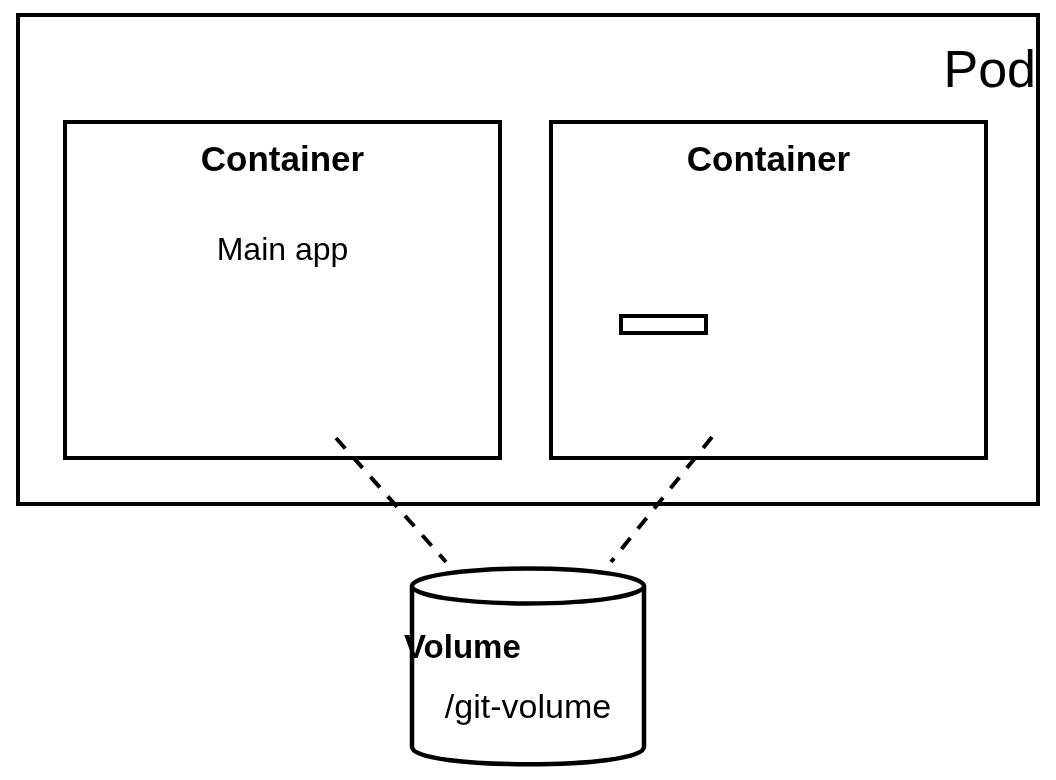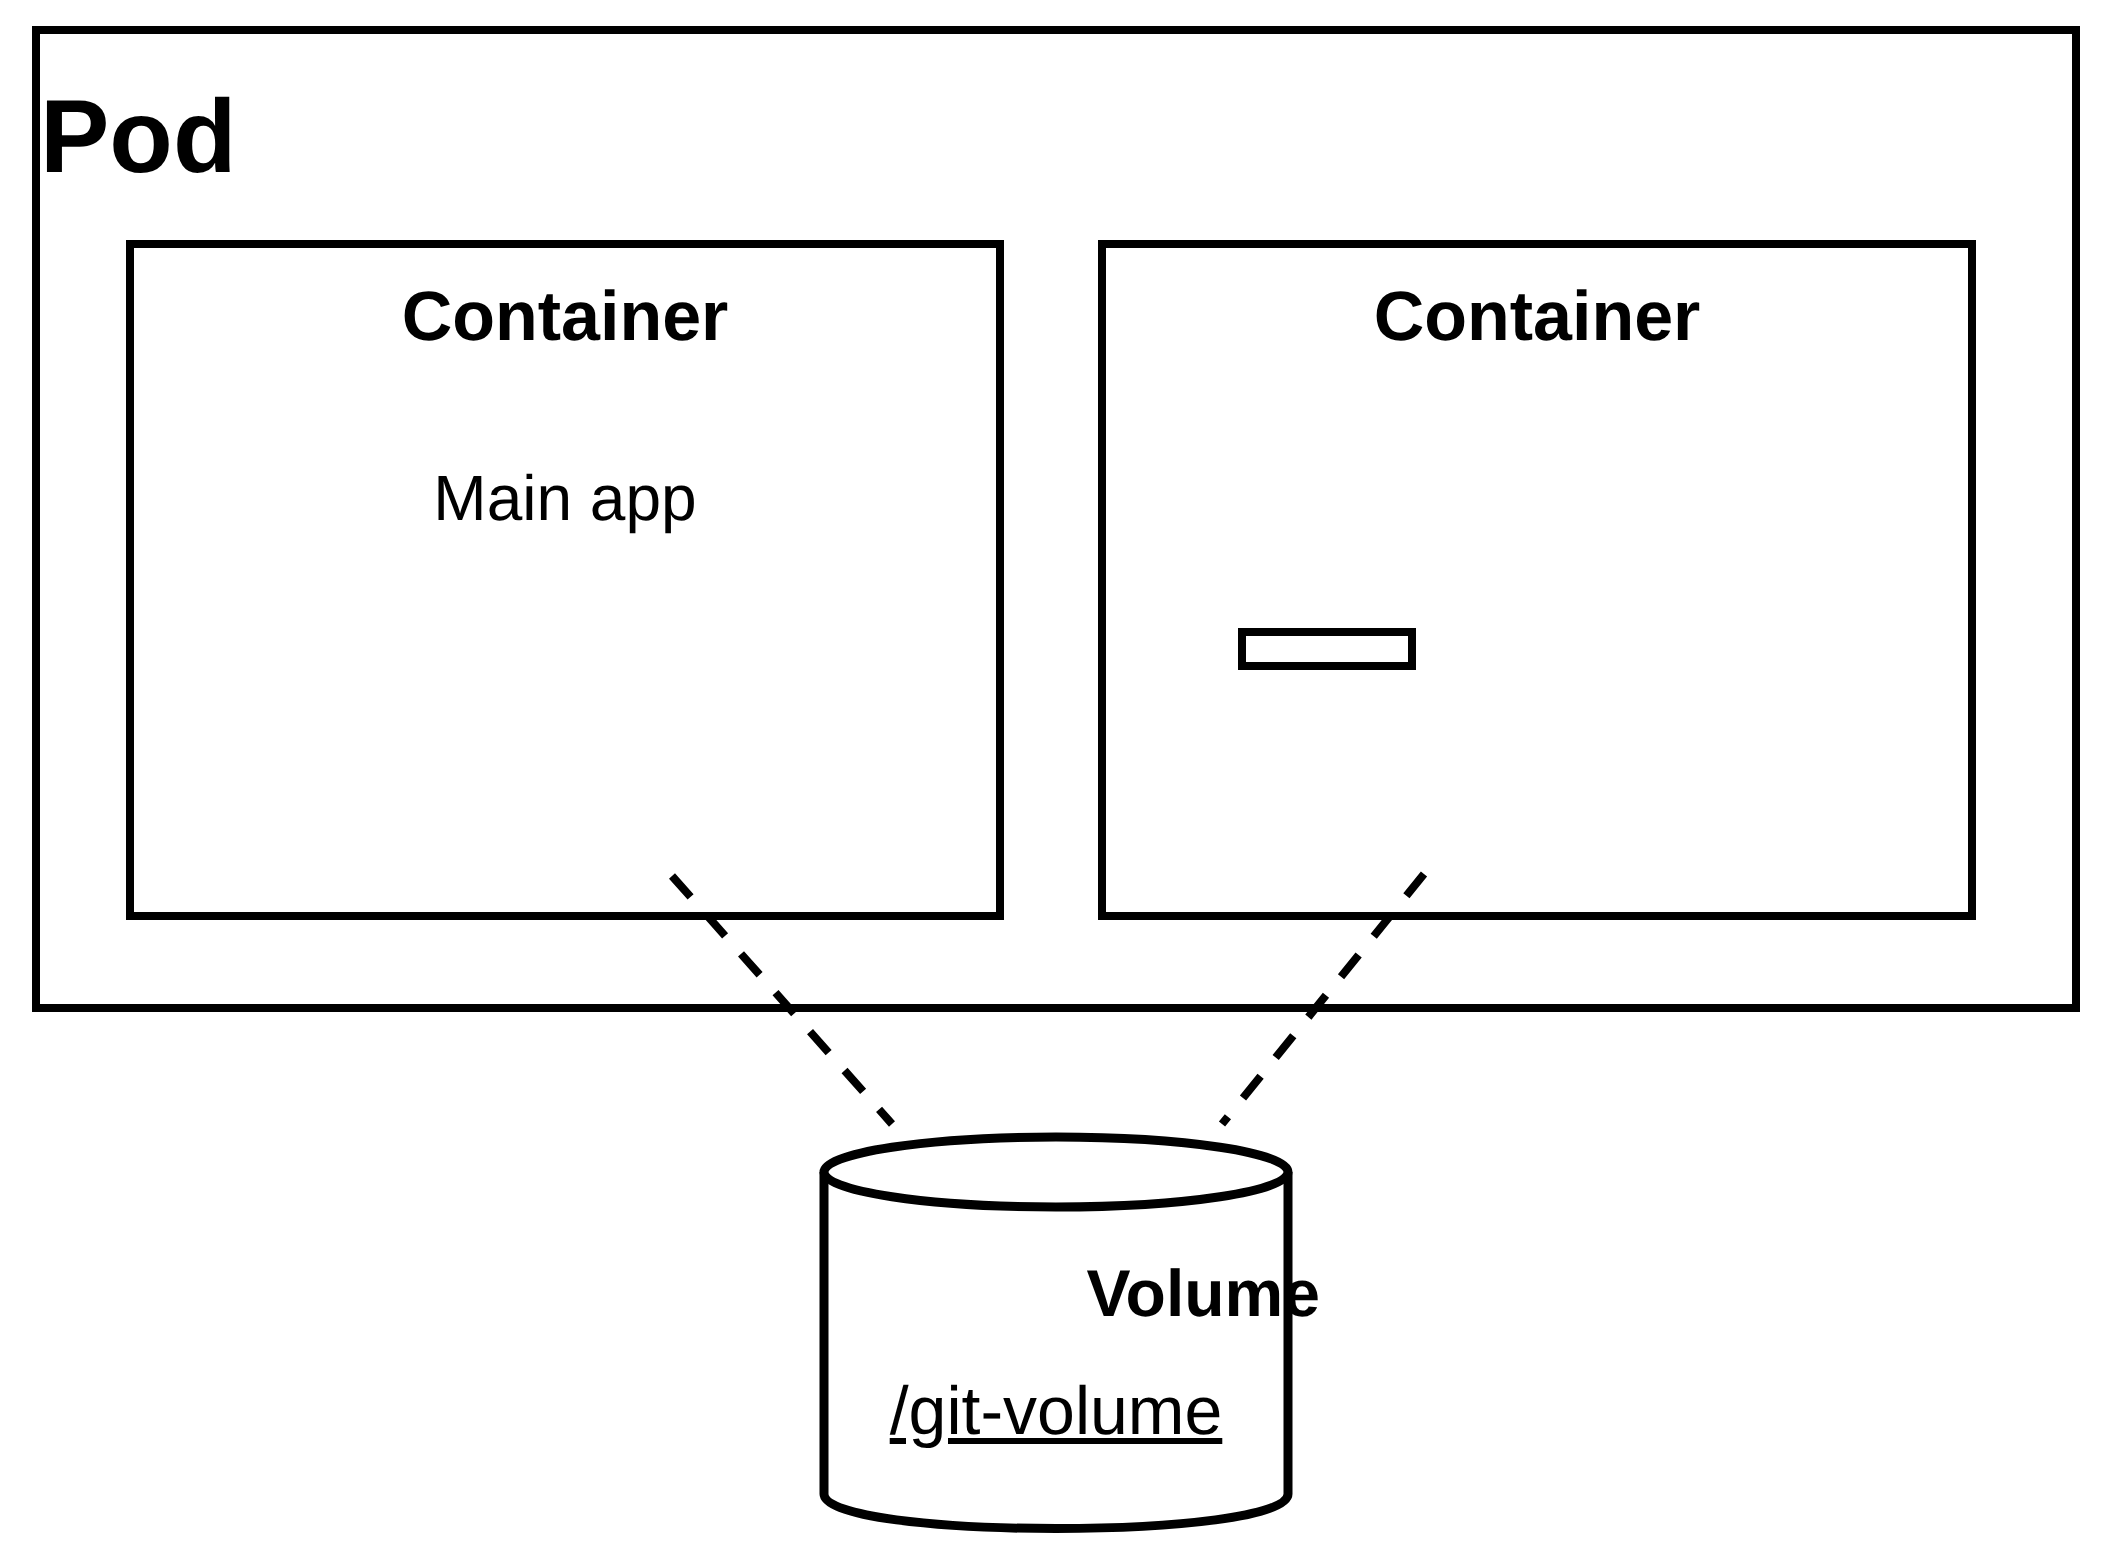--- a/index.html
+++ b/index.html
@@ -24,23 +24,23 @@
     height: 493px;
     border: 4px solid #000000;
     box-sizing: border-box;
     background: #ffffff;
   }
   .pod-title {
     position: absolute;
     top: 21px;
     left: 0;
     right: 0;
-    text-align: left;
+    text-align: right;
     font-size: 52px;
-    font-weight: bold;
+    font-weight: normal;
     line-height: 62px;
   }
   .container-box {
     position: absolute;
     top: 103px;
     width: 439px;
     height: 340px;
     border: 4px solid #000000;
     box-sizing: border-box;
     background: #ffffff;
@@ -102,39 +102,38 @@
     position: absolute;
     left: 0;
     top: 0;
     width: 1056px;
     height: 780px;
     z-index: 5;
     pointer-events: none;
   }
   .volume-title {
     position: absolute;
-    left: 428px;
+    left: 404px;
     top: 627px;
     width: 232px;
-    text-align: right;
+    text-align: left;
     font-size: 33px;
     font-weight: bold;
     line-height: 40px;
     z-index: 6;
   }
   .volume-path {
     position: absolute;
     left: 412px;
     top: 686px;
     width: 232px;
     text-align: center;
     font-size: 34px;
     line-height: 40px;
     z-index: 6;
-    text-decoration: underline;
   }
 </style>
 </head>
 <body>
 
 <div class="canvas">
 
   <div class="pod-box">
     <div class="pod-title">Pod</div>
 

